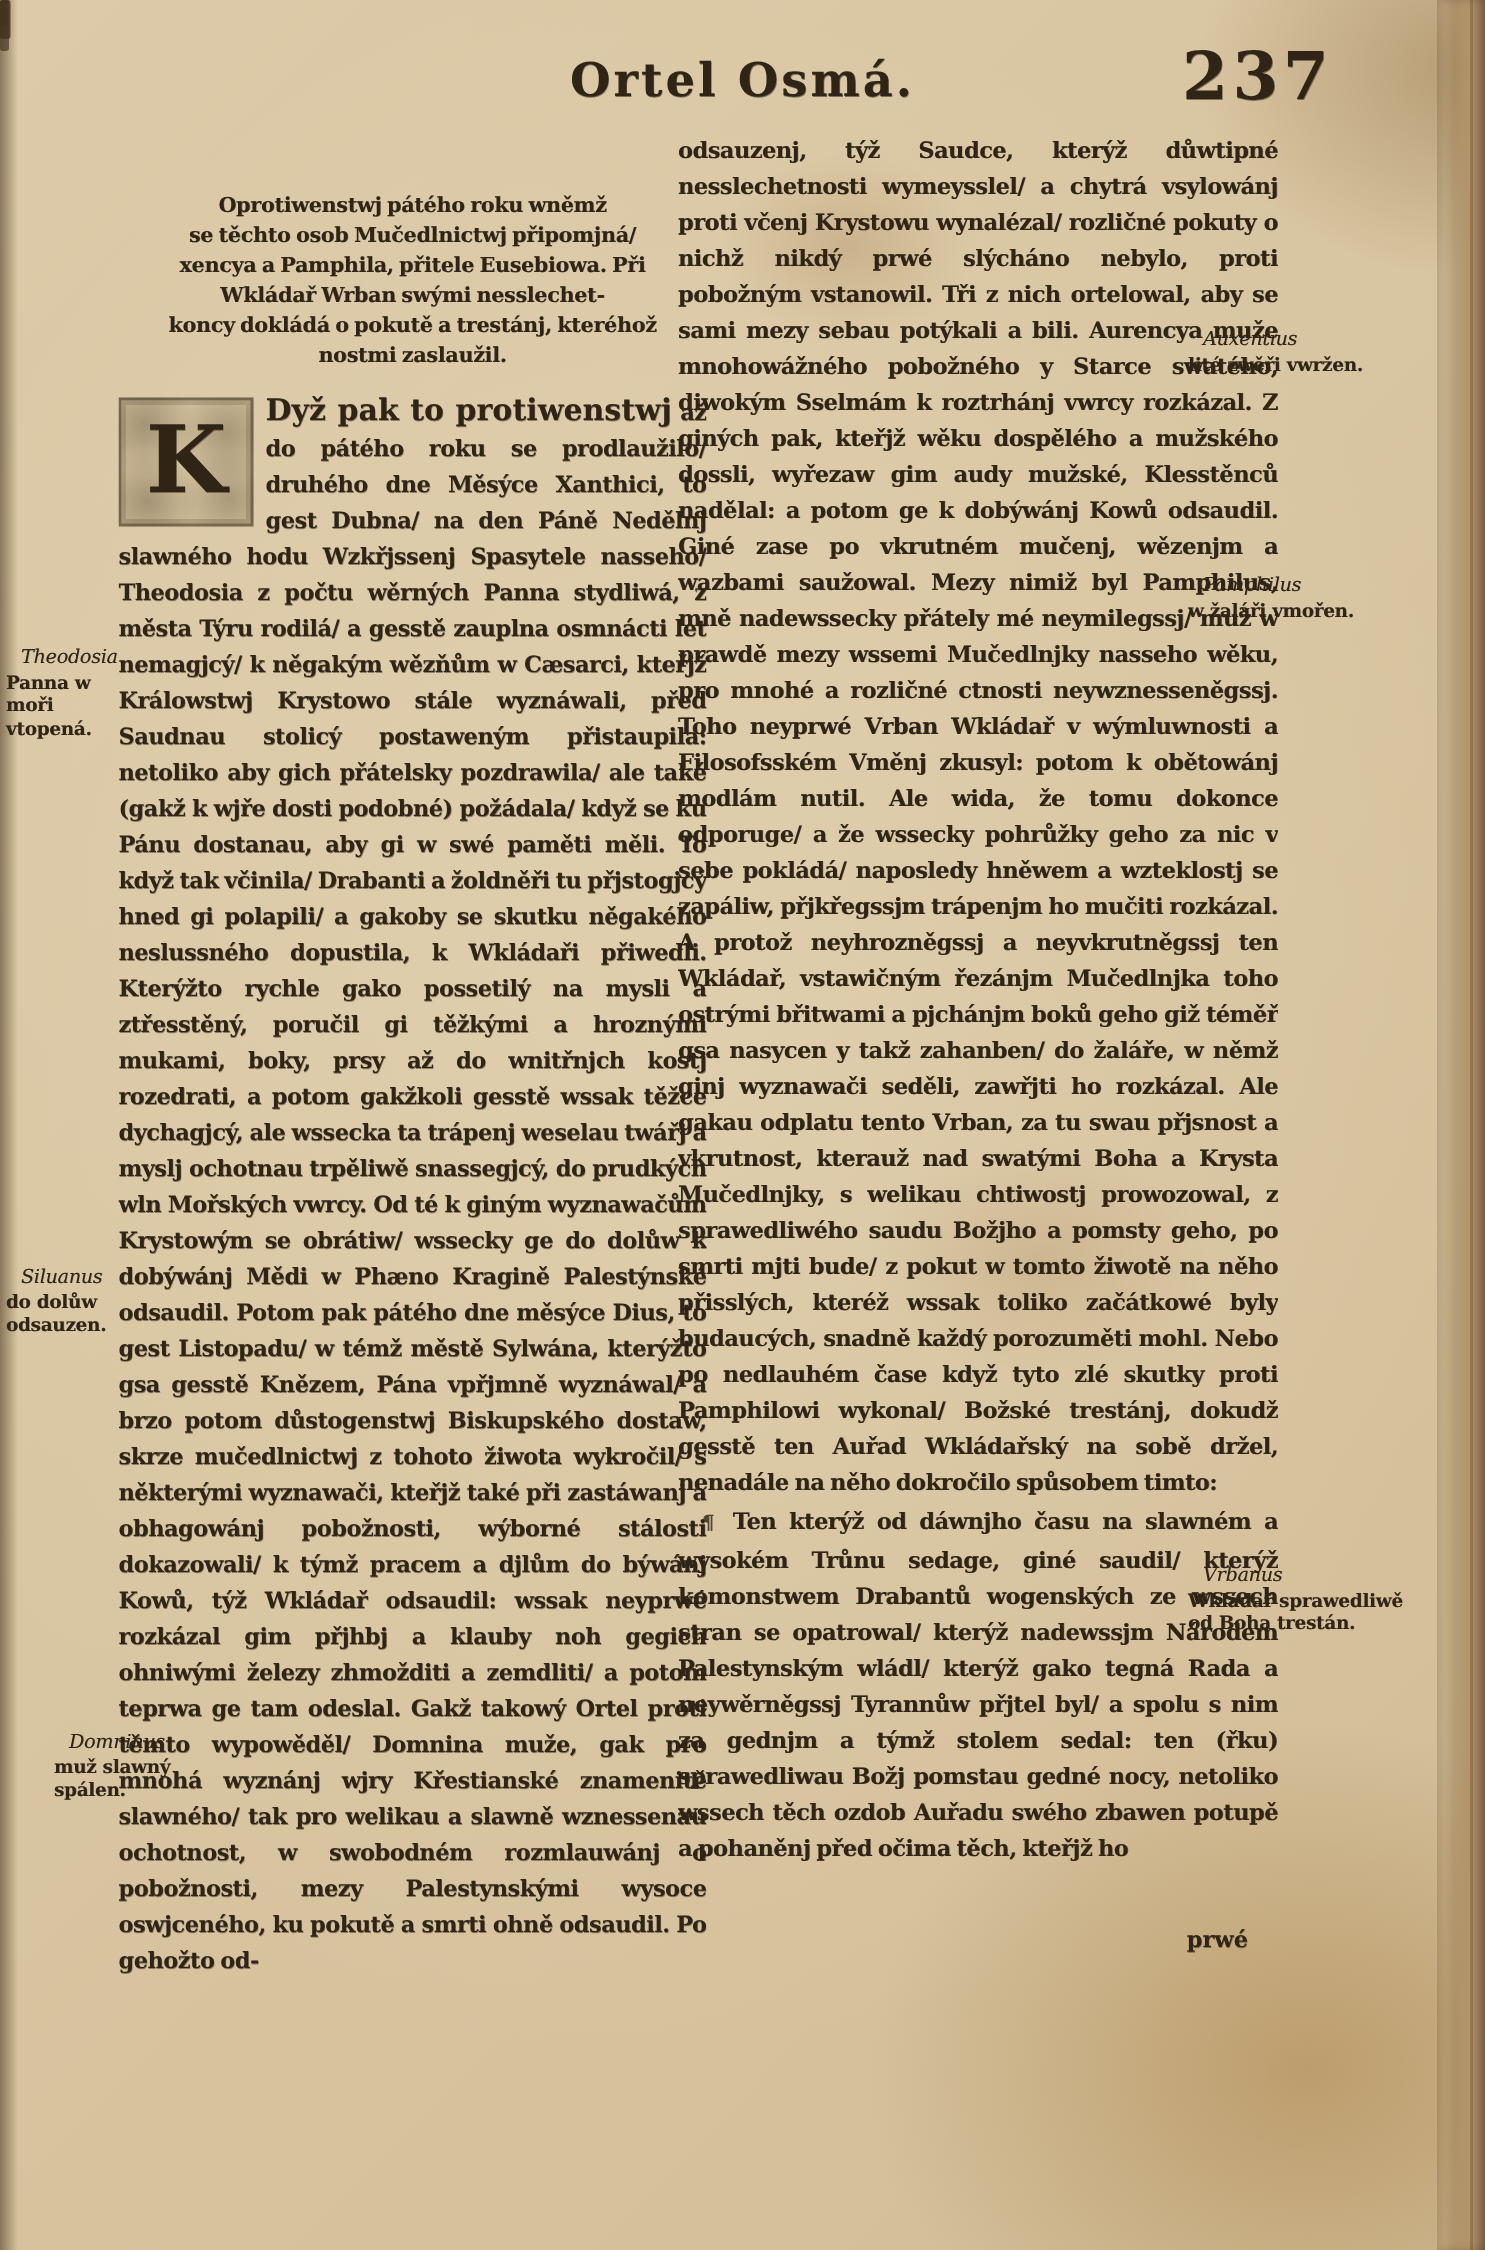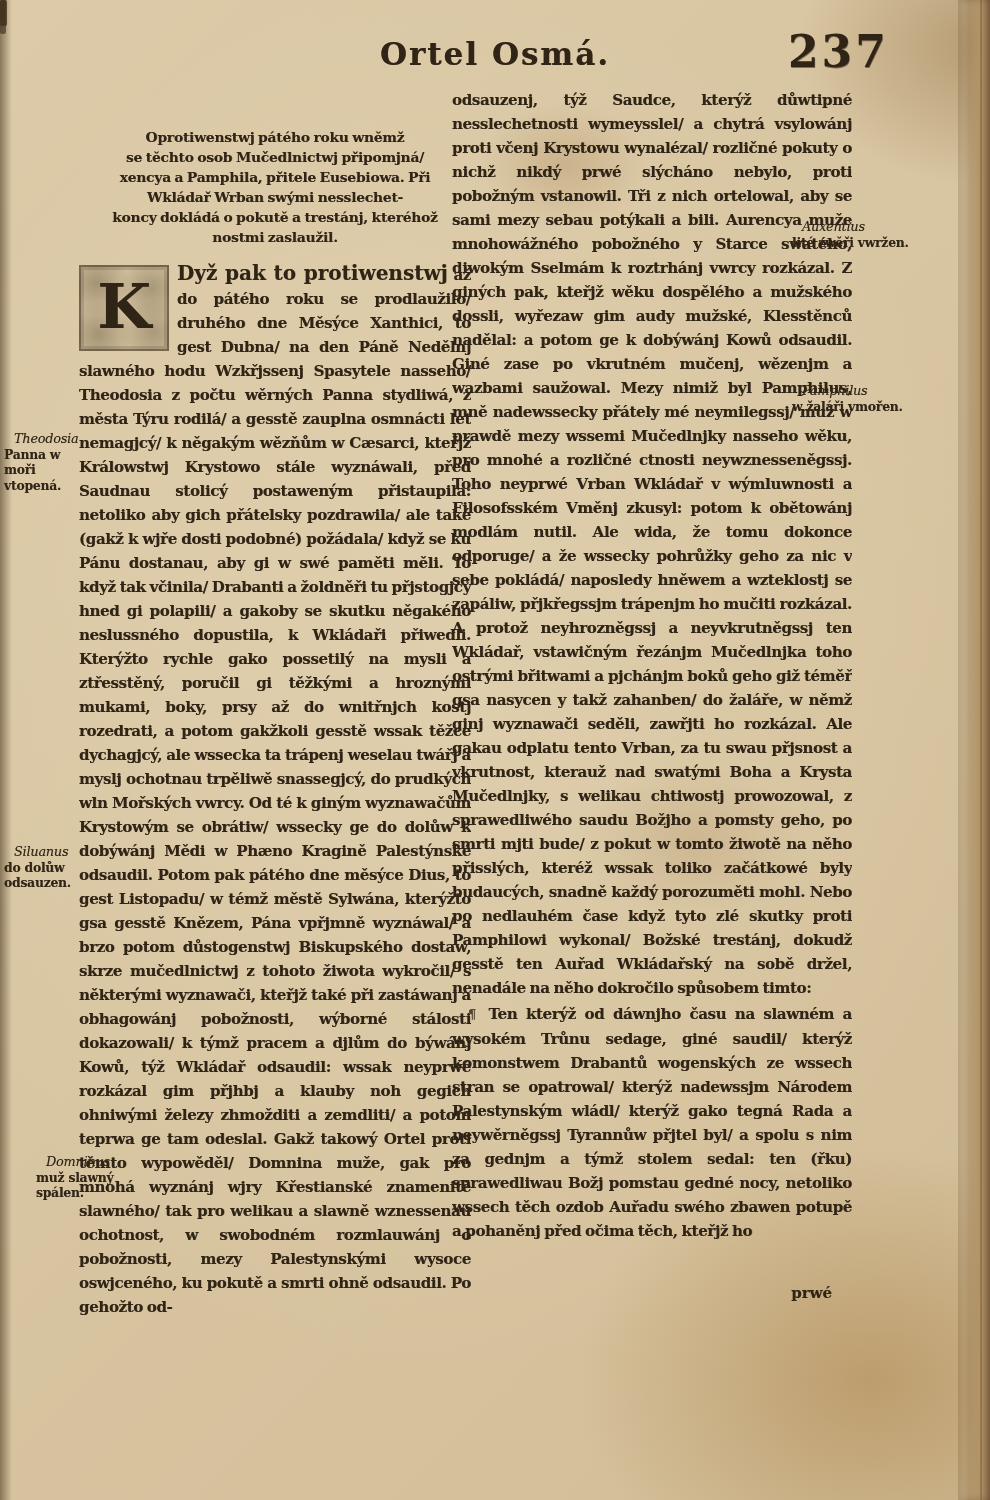--- a/index.html
+++ b/index.html
@@ -130,14 +130,18 @@
   </div>
 
   <div class="margin-note note-right nr1">
     <span class="mn-name">Auxentius</span>
     <span>lité zwěři vwržen.</span>
   </div>
   <div class="margin-note note-right nr2">
     <span class="mn-name">Pamphilus</span>
     <span>w žaláři vmořen.</span>
   </div>
+  <div class="margin-note note-right nr3">
+    <span class="mn-name">Vrbanus</span>
+    <span>Wkládař sprawedliwě od Boha trestán.</span>
+  </div>
 
 </div>
 
 </body></html>

